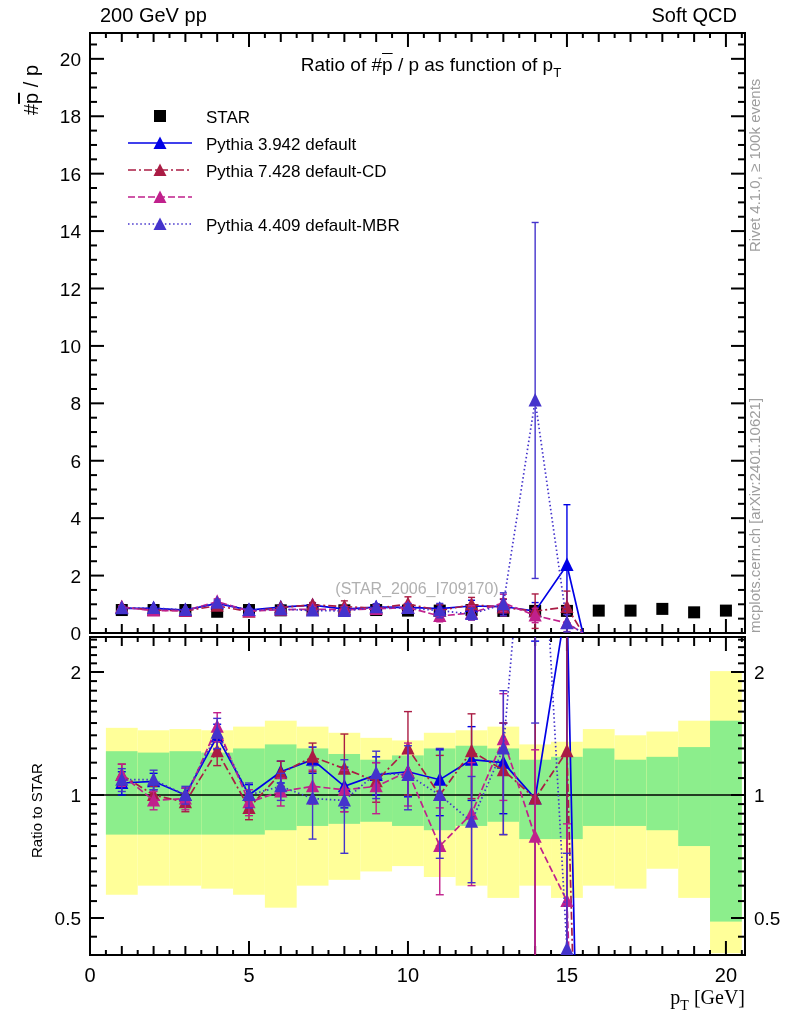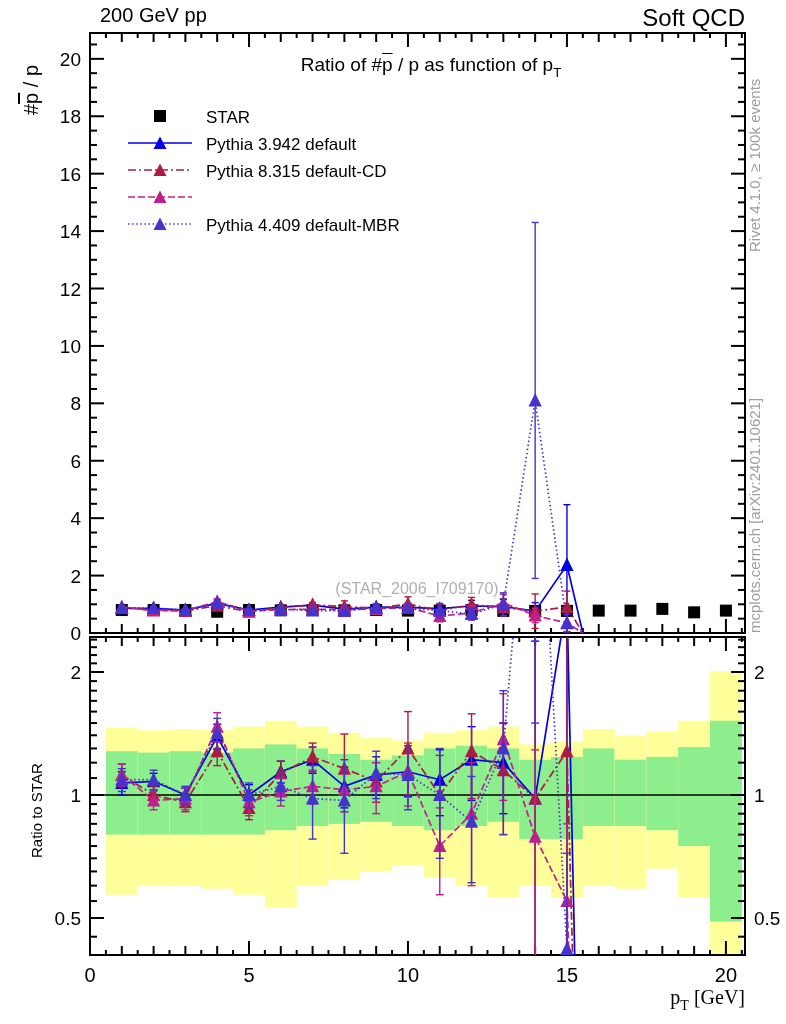--- a/index.html
+++ b/index.html
@@ -5,21 +5,21 @@
   html,body{margin:0;padding:0;background:#fff;}
   body{width:786px;height:1024px;position:relative;overflow:hidden;
        font-family:"Liberation Sans", sans-serif;color:#000;}
   #plot-svg{position:absolute;left:0;top:0;}
   .txt{position:absolute;white-space:nowrap;}
   .rot{transform:rotate(-90deg);transform-origin:0 0;}
   .gray{color:#9e9e9e;}
   .ovl{text-decoration:overline;}
   .sub{font-size:0.7em;vertical-align:-0.45em;}
   #header-left{left:100px;top:4px;font-size:20px;}
-  #header-right{right:41px;top:4px;font-size:24px;}
+  #header-right{right:49px;top:4px;font-size:20px;}
   #main-title{left:90px;top:54px;width:682px;text-align:center;font-size:19px;}
   #ylabel-main{left:20px;top:115px;font-size:20px;}
   #rivet-label{left:746px;top:252px;font-size:15px;}
   #mcplots-label{left:746px;top:633px;font-size:15px;}
   #ratio-ylabel{left:28px;top:858px;font-size:15px;}
   #watermark{left:90px;top:580px;width:654px;text-align:center;font-size:16px;color:#b0b0b0;}
   #xtitle{right:41px;top:986px;font-size:20px;font-family:Liberation Serif, serif;}
   #legend{left:126px;top:108px;position:absolute;}
   .leg-row{display:flex;height:27px;}
   .leg-label{font-size:17px;margin-left:12px;}
@@ -958,21 +958,21 @@
         <line x1="2" x2="66" y1="8" y2="8" stroke="#0000e6" stroke-width="1.7"></line>
         <path d="M 34 1.5 L 40.5 14 L 27.5 14 Z" fill="#0000e6"></path>
       </svg>
       <span class="leg-label">Pythia 3.942 default</span>
     </div>
     <div class="leg-row">
       <svg width="68" height="16">
         <line x1="2" x2="66" y1="8" y2="8" stroke="#aa1c44" stroke-width="1.7" stroke-dasharray="8 3 2 3"></line>
         <path d="M 34 1.5 L 40.5 14 L 27.5 14 Z" fill="#aa1c44"></path>
       </svg>
-      <span class="leg-label">Pythia 8.315 default-CD</span>
+      <span class="leg-label">Pythia 7.428 default-CD</span>
     </div>
     <div class="leg-row">
       <svg width="68" height="16">
         <line x1="2" x2="66" y1="8" y2="8" stroke="#c0208c" stroke-width="1.7" stroke-dasharray="7 3"></line>
         <path d="M 34 1.5 L 40.5 14 L 27.5 14 Z" fill="#c0208c"></path>
       </svg>
     </div>
     <div class="leg-row">
       <svg width="68" height="16">
         <line x1="2" x2="66" y1="8" y2="8" stroke="#4433cc" stroke-width="1.7" stroke-dasharray="1.5 2.6"></line>

